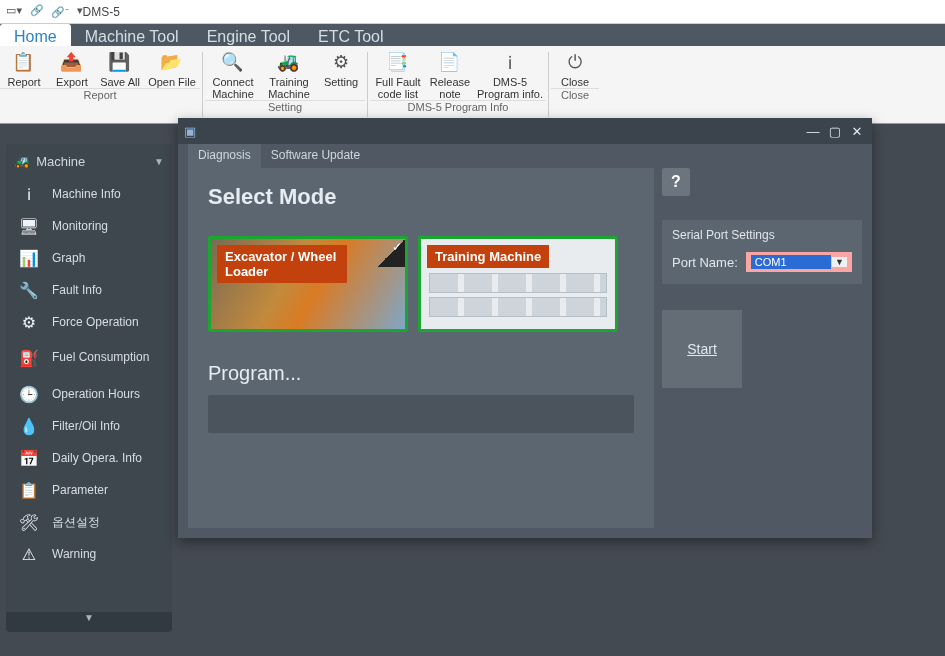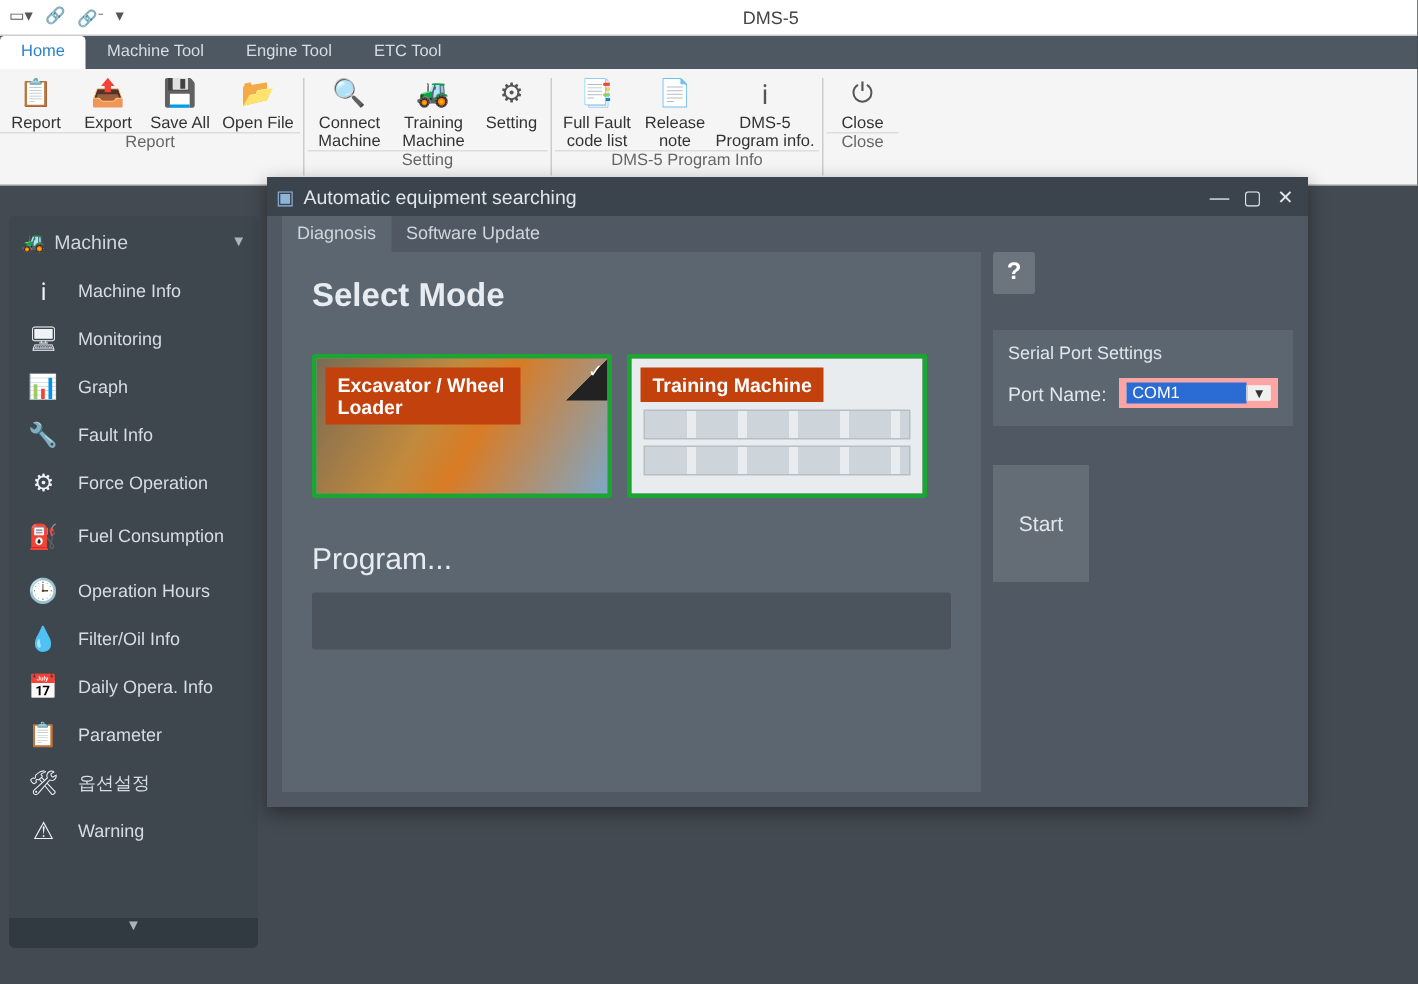--- a/index.html
+++ b/index.html
@@ -2,25 +2,25 @@
 <html><head>
 <meta charset="utf-8">
 <style>
 * { box-sizing: border-box; margin: 0; padding: 0; font-family: "Segoe UI", Arial, sans-serif; }
 body { width: 945px; height: 656px; background: #444a52; overflow: hidden; position: relative; }
 
 
 .titlebar { height: 24px; background: #fff; display: flex; align-items: center; border-bottom: 1px solid #ccc; }
 .titlebar .qat { display: flex; gap: 8px; padding-left: 6px; }
 .titlebar .qat span { font-size: 11px; color: #555; }
-.titlebar .title { flex: 1; text-align: center; font-size: 12px; color: #444; }
+.titlebar .title { flex: 1; font-size: 12px; color: #444; }
 
 
 .ribbon-tabs { height: 22px; background: #4d5862; display: flex; align-items: stretch; }
-.ribbon-tabs .tab { padding: 4px 14px; font-size: 11px; color: #d6dde4; cursor: pointer; }
+.ribbon-tabs .tab { padding: 4px 14px; font-size: 16px; color: #d6dde4; cursor: pointer; }
 .ribbon-tabs .tab.active { background: #fff; color: #2c82c9; border-radius: 3px 3px 0 0; }
 
 
 .ribbon { height: 78px; background: #f5f5f6; display: flex; border-bottom: 1px solid #999; }
 .ribbon-btn { width: 48px; text-align: center; padding-top: 4px; font-size: 11px; color: #333; cursor: pointer; }
 .ribbon-btn.wide { width: 56px; }
 .ribbon-btn .ico { width: 28px; height: 24px; margin: 0 auto 2px; display: flex; align-items: center; justify-content: center; font-size: 18px; color: #555; }
 .ribbon-sep { width: 1px; background: #ccc; margin: 6px 2px; }
 
 .ribbon-section { position: relative; display:flex; flex-direction:column;}
@@ -62,21 +62,21 @@
 .just-connect { color:#9aa3ab; font-size:14px; display:flex; align-items:center; gap:6px; margin-bottom:8px;}
 .just-connect .box { width:8px; height:8px; background:#6c757e; }
 .port-panel { background:#5c6670; padding:8px 10px 12px; }
 .port-panel .pp-title { color:#dfe6ec; font-size:12px; margin-bottom:10px; }
 .port-row { display:flex; align-items:center; gap:8px; }
 .port-row label { color:#dfe6ec; font-size:13px; }
 .combo { flex:1; height:20px; background:#fff; border:5px solid #fca5a5; display:flex; align-items:center; }
 .combo .val { flex:1; background:#2b6cd4; color:#fff; font-size:11px; padding:1px 4px; }
 .combo .arrow { width:16px; text-align:center; font-size:9px; color:#333; background:#f0f0f0; border-left:1px solid #ccc; }
 .btn-row { display:flex; gap:40px; margin-top:26px; }
-.big-btn { width:64px; height:78px; background:#646d76; color:#dfe6ec; display:flex; align-items:center; justify-content:center; font-size:14px; cursor:pointer; }
+.big-btn { width:80px; height:78px; background:#646d76; color:#dfe6ec; display:flex; align-items:center; justify-content:center; font-size:14px; cursor:pointer;text-decoration:underline; }
 </style>
 </head>
 <body>
 
 <div class="titlebar">
   <div class="qat">
     <span>▭▾</span>
     <span>🔗</span>
     <span>🔗⁻</span>
     <span>▾</span>
@@ -183,21 +183,20 @@
   <div class="sb-item">
       <span class="sico">⚠</span>
       <span>Warning</span>
     </div>
   <div class="sb-footer">▼</div>
 </div>
 
 <div class="dialog">
   <div class="dlg-title">
     <span style="margin-right:6px;color:#8fb4d9">▣</span>
-    <span>Automatic equipment searching</span>
     <span class="spacer"></span>
     <span class="win-btn">—</span>
     <span class="win-btn">▢</span>
     <span class="win-btn">✕</span>
   </div>
   <div class="dlg-tabs">
     <div class="dtab active">Diagnosis</div>
     <div class="dtab">Software Update</div>
   </div>
   <div class="dlg-body">

